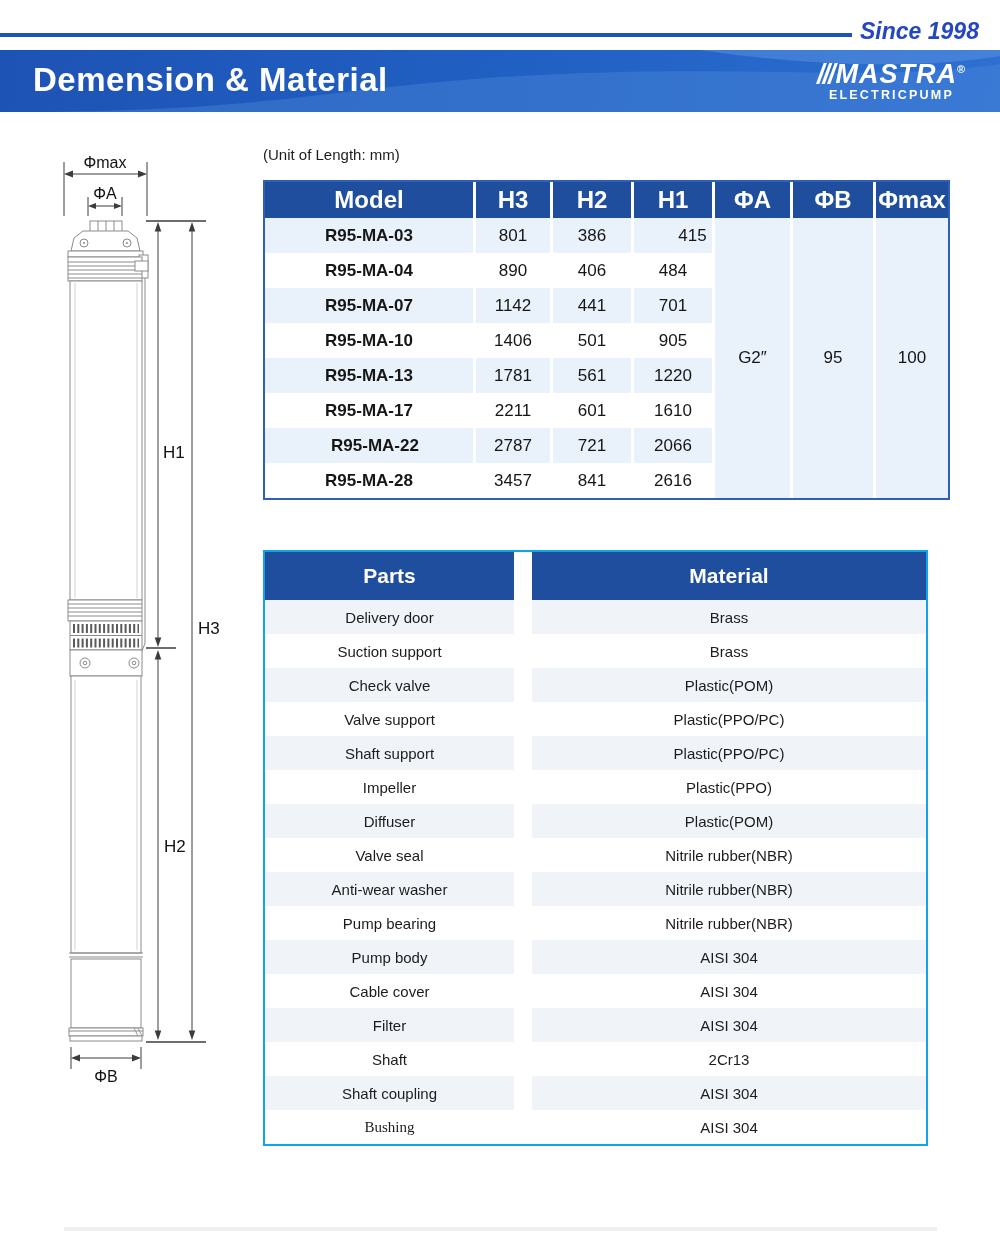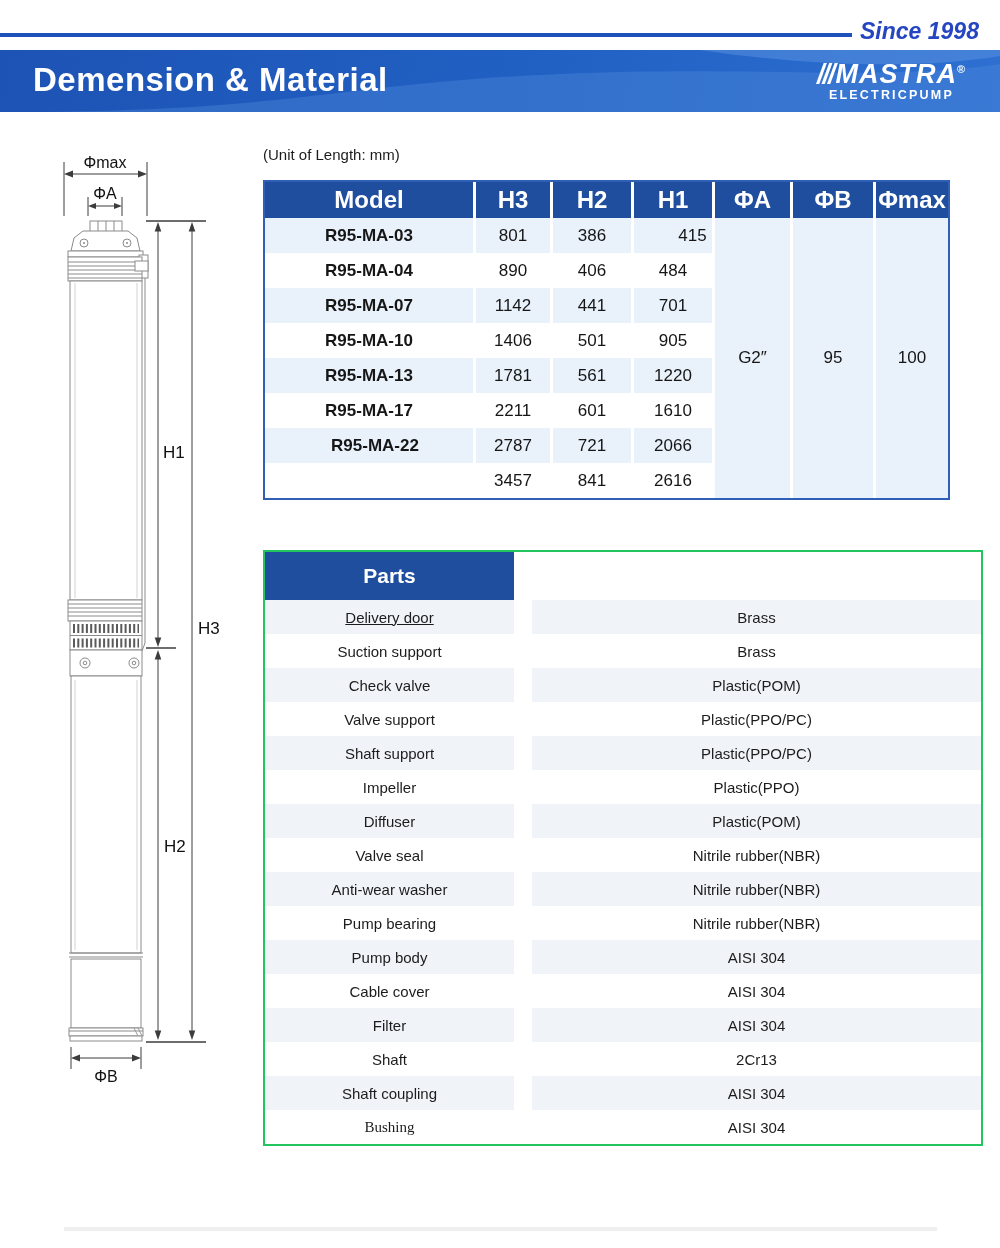--- a/index.html
+++ b/index.html
@@ -30,24 +30,24 @@
     grid-template-columns:208px 74px 78px 78px 75px 80px 1fr;
     grid-template-rows:36px repeat(8,35px);
     column-gap:3px;border:2px solid #2f60b5;background:#fff;box-sizing:border-box;}
   .dh{background:#1f4e9e;color:#fff;font-weight:bold;font-size:24px;
     display:flex;align-items:center;justify-content:center;}
   .dc{display:flex;align-items:center;justify-content:center;font-size:17px;color:#161616;}
   .model{font-weight:bold;}
   .light{background:#e9f1fb;}
 
   
-  #parts-table{position:absolute;left:263px;top:550px;width:720px;display:grid;
+  #parts-table{position:absolute;left:263px;top:550px;width:665px;display:grid;
     grid-template-columns:249px 1fr;
     grid-template-rows:48px repeat(16,34px);
-    column-gap:18px;border:2px solid #22c55e;background:#fff;box-sizing:border-box;}
+    column-gap:18px;border:2px solid #0ea5e9;background:#fff;box-sizing:border-box;}
   .ph{background:#1f4e9e;color:#fff;font-weight:bold;font-size:21px;
     display:flex;align-items:center;justify-content:center;}
   .pc{display:flex;align-items:center;justify-content:center;font-size:15px;color:#1c1c1c;}
   .plight{background:#f0f4f9;}
 
   
   #drawing{position:absolute;left:0;top:0;}
   .dim-label{font-size:16px;fill:#111;}
   .h-label{font-size:17px;fill:#111;}
 
@@ -104,31 +104,33 @@
       <div class="dc light" style="grid-area: 6 / 3;">561</div>
       <div class="dc light" style="grid-area: 6 / 4;">1220</div>
       <div class="dc model" style="grid-area: 7 / 1;">R95-MA-17</div>
       <div class="dc" style="grid-area: 7 / 2;">2211</div>
       <div class="dc" style="grid-area: 7 / 3;">601</div>
       <div class="dc" style="grid-area: 7 / 4;">1610</div>
       <div class="dc model light" style="grid-area: 8 / 1; padding-left: 12px;">R95-MA-22</div>
       <div class="dc light" style="grid-area: 8 / 2;">2787</div>
       <div class="dc light" style="grid-area: 8 / 3;">721</div>
       <div class="dc light" style="grid-area: 8 / 4;">2066</div>
+      <div class="dc model" style="grid-area: 9 / 1;">R95-MA-28</div>
       <div class="dc" style="grid-area: 9 / 2;">3457</div>
       <div class="dc" style="grid-area: 9 / 3;">841</div>
       <div class="dc" style="grid-area: 9 / 4;">2616</div>
       <div class="dc light" style="grid-area: 2 / 5 / span 8;">G2″</div>
       <div class="dc light" style="grid-area: 2 / 6 / span 8; text-align: right;">95</div>
       <div class="dc light" style="grid-area: 2 / 7 / span 8;">100</div>
     </div>
 
   <div id="parts-table">
       <div class="ph" style="grid-area: 1 / 1;">Parts</div>
-      <div class="pc plight" style="grid-area: 2 / 1; text-decoration: underline;">Delivery door</div>
+      <div class="ph" style="grid-area: 1 / 2;">Material</div>
+      <div class="pc plight" style="grid-area: 2 / 1;">Delivery door</div>
       <div class="pc plight" style="grid-area: 2 / 2;">Brass</div>
       <div class="pc" style="grid-area: 3 / 1;">Suction support</div>
       <div class="pc" style="grid-area: 3 / 2;">Brass</div>
       <div class="pc plight" style="grid-area: 4 / 1;">Check valve</div>
       <div class="pc plight" style="grid-area: 4 / 2;">Plastic(POM)</div>
       <div class="pc" style="grid-area: 5 / 1;">Valve support</div>
       <div class="pc" style="grid-area: 5 / 2;">Plastic(PPO/PC)</div>
       <div class="pc plight" style="grid-area: 6 / 1;">Shaft support</div>
       <div class="pc plight" style="grid-area: 6 / 2;">Plastic(PPO/PC)</div>
       <div class="pc" style="grid-area: 7 / 2;">Plastic(PPO)</div>

